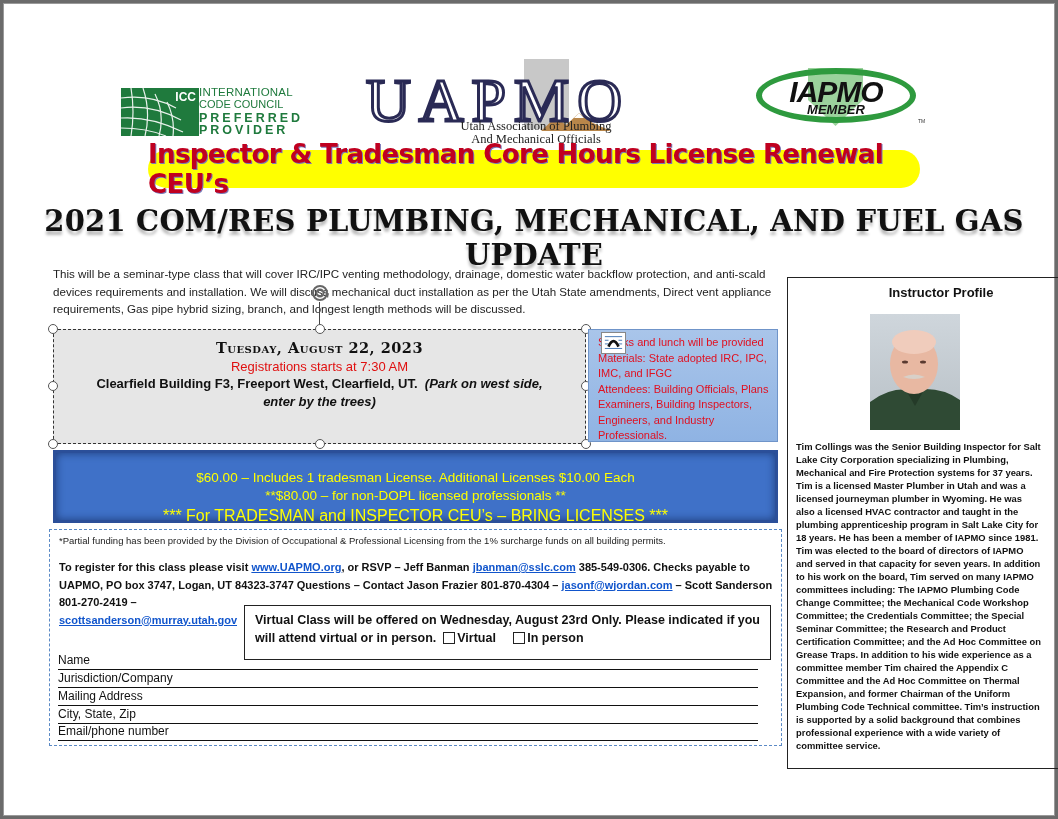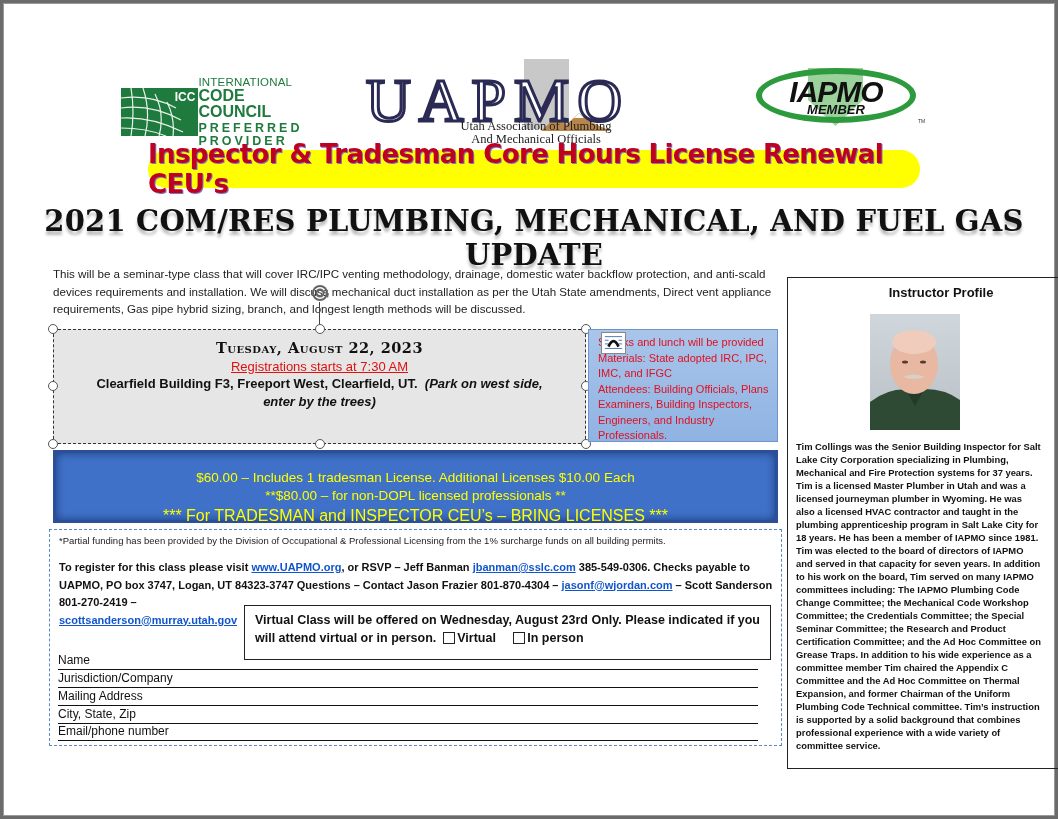--- a/index.html
+++ b/index.html
@@ -11,21 +11,21 @@
   }
   .abs { position: absolute; }
 
   
   .icc-logo { left: 117px; top: 82px; width: 200px; height: 52px; display: flex; align-items: center; }
   .icc-globe { width: 78px; height: 48px; background: #1f7a3d; position: relative; overflow: hidden; }
   .icc-globe .txt { position: absolute; right: 3px; top: 2px; color: #fff; font-weight: bold; font-size: 12px; font-family: "Liberation Sans", sans-serif; }
   .icc-globe svg { position: absolute; left: 0; top: 0; }
   .icc-text { display: flex; flex-direction: column; line-height: 1; }
   .icc-text .l1 { color: #1f7a3d; font-size: 11.5px; letter-spacing: 0.2px; }
-  .icc-text .l2 { color: #1f7a3d; font-size: 16px; font-weight: bold; }
+  .icc-text .l2 { color: #1f7a3d; font-size: 11px; font-weight: normal; }
   .icc-text .l3 { color: #1f7a3d; font-size: 12.5px; font-weight: bold; letter-spacing: 3px; margin-top: 2px; }
   .icc-text .l4 { color: #1f7a3d; font-size: 12.5px; font-weight: bold; letter-spacing: 3px; }
 
   .uapmo-logo { left: 362px; top: 55px; width: 340px; height: 90px; }
   .uapmo-bg { position: absolute; left: 158px; top: 0; width: 45px; height: 70px; background: #c8c8c8; }
   .uapmo-letters { position: absolute; left: 0; top: 10px; width: 340px; font-family: "Liberation Serif", serif; font-size: 62px; line-height: 62px; letter-spacing: 8px; color: #fff; -webkit-text-stroke: 3px #2a2a55; font-weight: normal; }
   .uapmo-mtn { position: absolute; left: 175px; top: 52px; }
   .uapmo-sub { position: absolute; left: 50px; top: 61px; width: 240px; text-align: center; font-family: "Liberation Serif", serif; font-size: 12.5px; line-height: 13px; color: #222; }
 
   .iapmo-logo { left: 752px; top: 62px; width: 170px; height: 62px; }
@@ -44,21 +44,21 @@
   .intro { left: 49px; top: 261px; width: 730px; font-size: 11.6px; line-height: 17.5px; color: #222; }
 
   
   .rot-handle { left: 307px; top: 280px; width: 18px; height: 18px; }
   .rot-line { left: 315px; top: 298px; width: 1px; height: 23px; background: #444; }
 
   
   .date-box { left: 49px; top: 325px; width: 533px; height: 115px; background: #e6e6e6; border: 1px dashed #333; text-align: center; padding-top: 9px; }
   .date-box .date { font-family: "DejaVu Serif", serif; font-size: 14.5px; font-weight: bold; font-variant: small-caps; color: #111; letter-spacing: 0.5px; }
   .date-box .time { color: #1f6fbf; font-size: 13px; margin-top: 10px; }
-  .date-box .reg { color: #e01010; font-size: 13px; margin-top: 3px; text-decoration: underline; }
+  .date-box .reg { color: #e01010; font-size: 13px; margin-top: 3px; }
   .date-box .loc { color: #111; font-size: 13px; font-weight: bold; line-height: 18px; margin-top: 1px; padding: 0 26px; }
   .date-box .loc i { font-style: italic; }
   .handle { position: absolute; width: 10px; height: 10px; border: 1px solid #555; border-radius: 50%; background: #fff; }
 
   
   .side-box { left: 584px; top: 325px; width: 190px; height: 113px; background: linear-gradient(#a9c5ea, #8fb3e3); border: 1px solid #6f94c9; padding: 5px 8px 0 9px; color: #e01020; font-size: 11px; line-height: 15.5px; }
   .layout-icon { left: 597px; top: 328px; width: 25px; height: 22px; background: #fff; border: 1px solid #888; }
 
   
   .price-bar { left: 49px; top: 446px; width: 725px; height: 73px; background: #3f71c8; border: 3px solid #2b4f99; box-shadow: inset 0 0 8px #1e3d7a; text-align: center; color: #ffff00; padding-top: 16px; }

